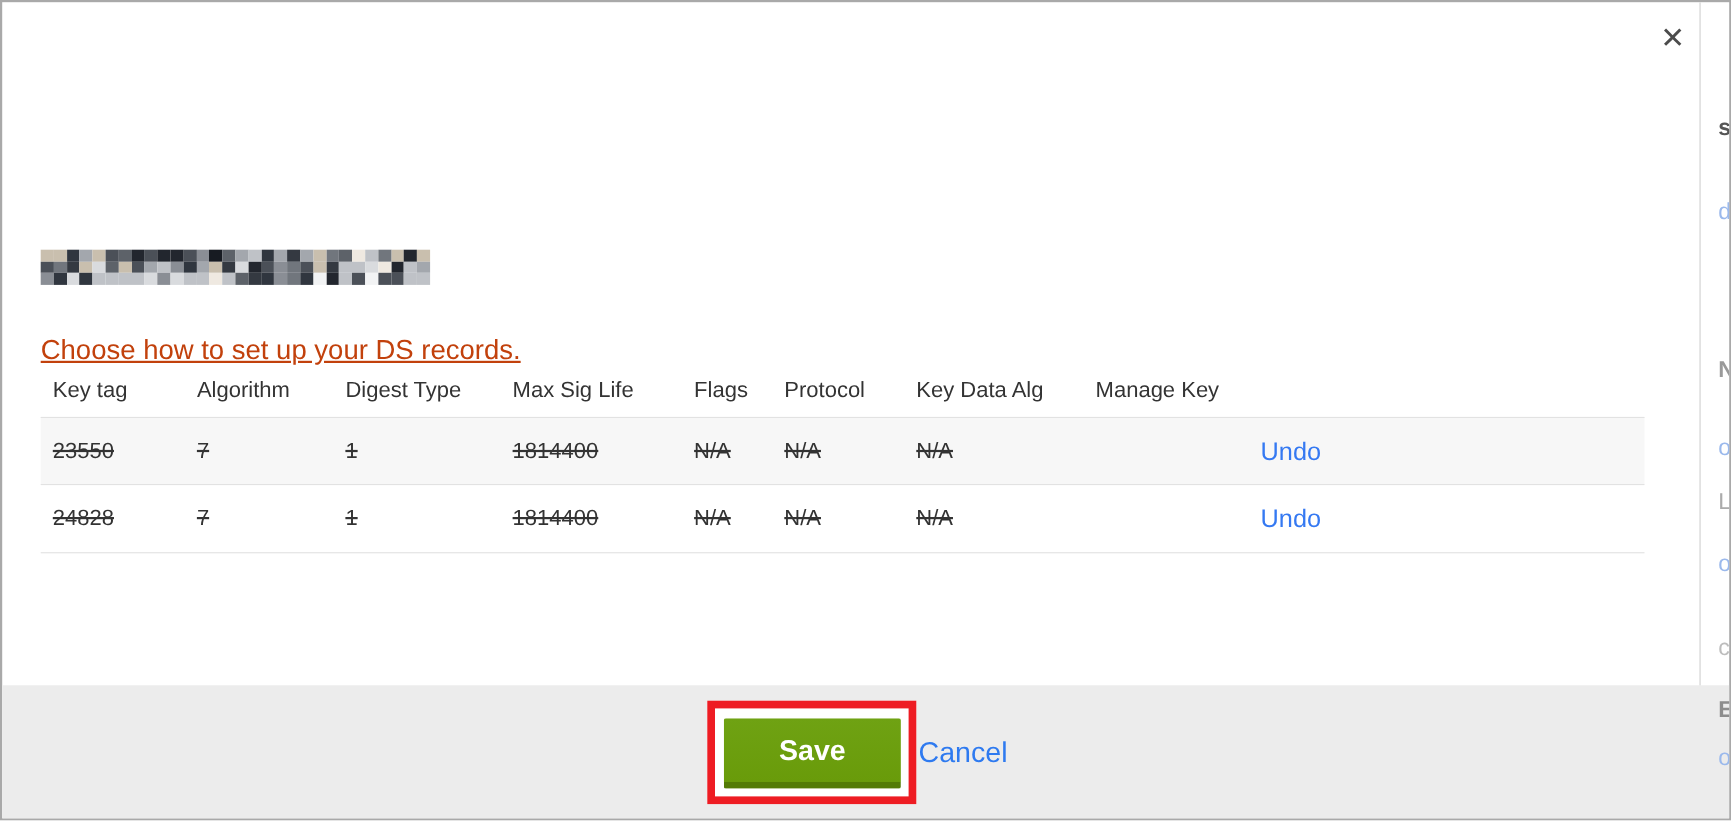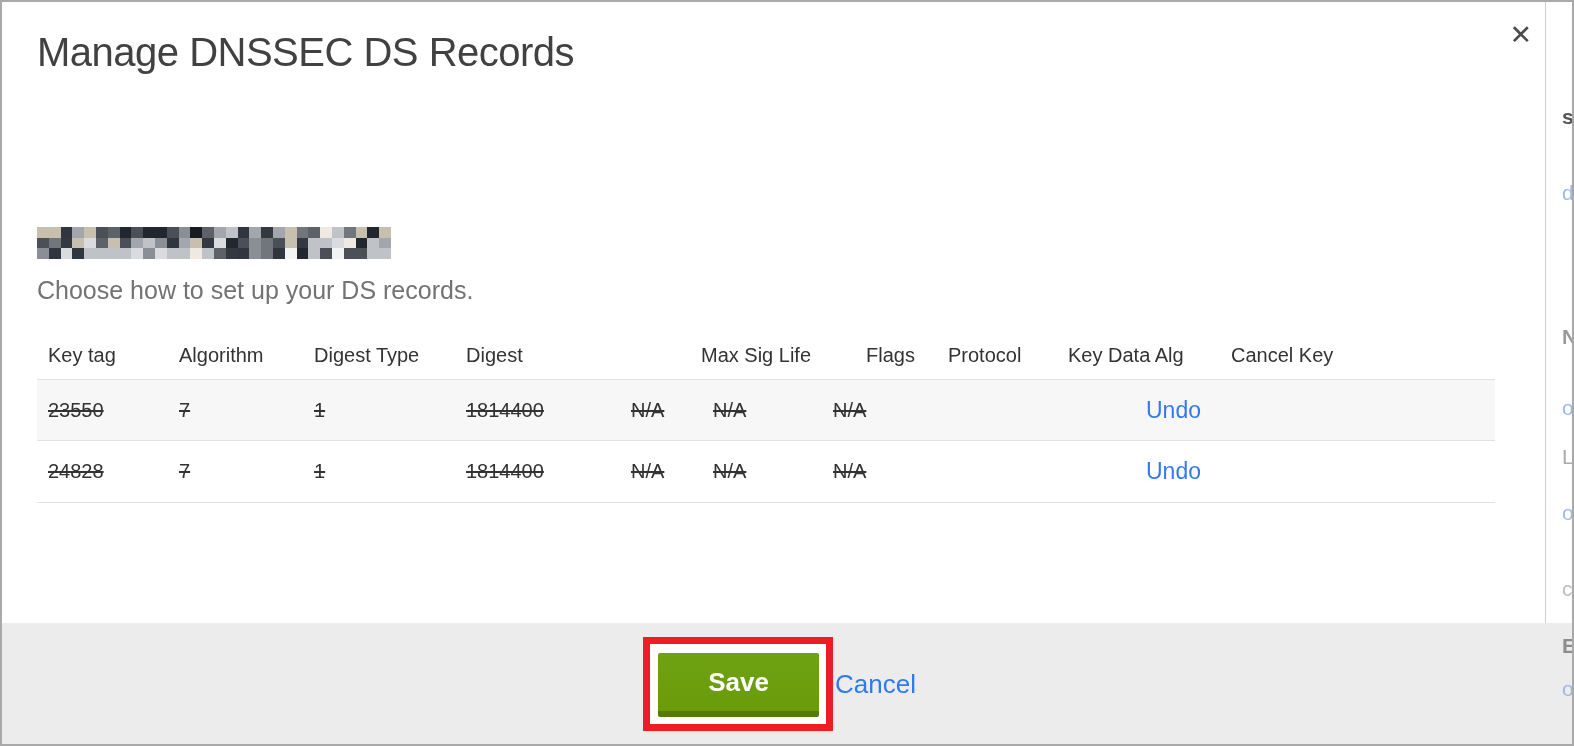--- a/index.html
+++ b/index.html
@@ -25,22 +25,22 @@
   }
   
   .mosaic{
     position:absolute;left:35px;top:225px;
     width:354px;height:32px;
     display:grid;
     grid-template-columns:repeat(30,1fr);
     grid-template-rows:repeat(3,1fr);
   }
   .subtitle{
-    position:absolute;left:35px;top:274px;
-    font-size:25px;color:#737373;
+    position:absolute;left:35px;top:302px;
+    font-size:25px;color:#c2410c;text-decoration:underline;
   }
   
   .table{
     position:absolute;left:35px;top:330px;width:1458px;
     font-size:20px;
   }
   .thead{
     display:flex;align-items:center;height:47px;color:#333;
   }
   .trow{
@@ -94,21 +94,20 @@
   .edge-fragment{
     position:absolute;left:1560px;width:14px;overflow:hidden;
     font-size:21px;line-height:1;
   }
 </style>
 </head>
 <body>
 
 <div class="frame">
 
-  <div class="title">Manage DNSSEC DS Records</div>
 
   <span class="close-x">✕</span>
 
   <div class="mosaic">
       <div style="background: rgb(201, 191, 174);"></div>
       <div style="background: rgb(201, 191, 174);"></div>
       <div style="background: rgb(48, 54, 63);"></div>
       <div style="background: rgb(163, 167, 173);"></div>
       <div style="background: rgb(201, 191, 174);"></div>
       <div style="background: rgb(75, 80, 88);"></div>
@@ -198,26 +197,25 @@
       <div style="background: rgb(191, 194, 199);"></div>
     </div>
 
   <div class="subtitle">Choose how to set up your DS records.</div>
 
   <div class="table">
     <div class="thead">
       <span class="cell c0">Key tag</span>
       <span class="cell c1">Algorithm</span>
       <span class="cell c2">Digest Type</span>
-      <span class="cell c3">Digest</span>
       <span class="cell c4">Max Sig Life</span>
       <span class="cell c5">Flags</span>
       <span class="cell c6">Protocol</span>
       <span class="cell c7">Key Data Alg</span>
-      <span class="cell c8">Cancel Key</span>
+      <span class="cell c8">Manage Key</span>
       <span class="cell c-action"></span>
     </div>
     <div>
         <div class="trow alt">
       <span class="cell c0 struck">23550</span>
       <span class="cell c1 struck">7</span>
       <span class="cell c2 struck">1</span>
       <span class="cell c4 struck">1814400</span>
       <span class="cell c5 struck">N/A</span>
       <span class="cell c6 struck">N/A</span>

